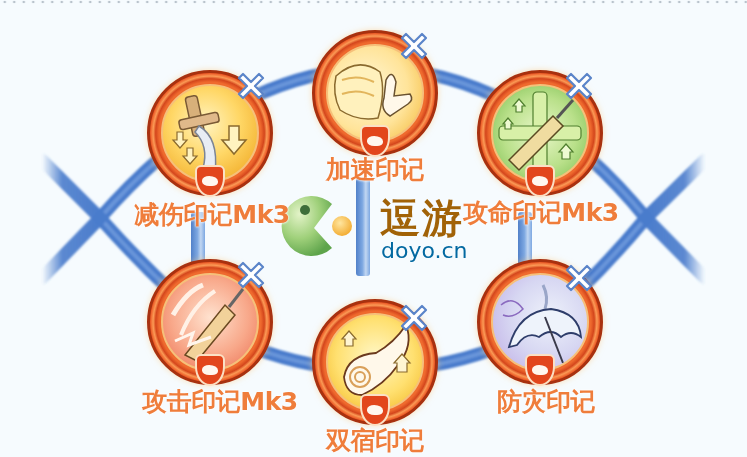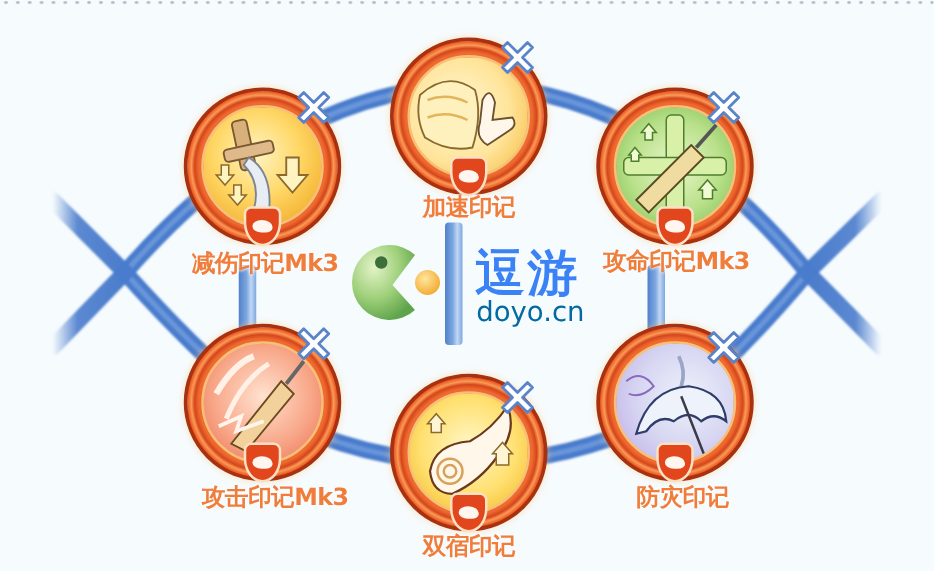--- a/index.html
+++ b/index.html
@@ -38,28 +38,28 @@
   }
   .medal .badge span {
     width:16px; height:10px; border-radius:50% 60% 40% 50%;
     background:#fff7ef; display:block; position:relative;
   }
   .close {
     position:absolute; width:32px; height:32px; cursor:pointer;
   }
   .label {
     position:absolute; transform:translateX(-50%); white-space:nowrap;
-    font-family:"DejaVu Sans", sans-serif; font-weight:bold; font-size:19px;
+    font-family:"DejaVu Sans", sans-serif; font-weight:bold; font-size:25px;
     color:#ef7d3b; letter-spacing:-0.5px;
     text-shadow: 0 0 2px #fff, 0 0 3px #fff;
   }
   .watermark-cn {
     position:absolute; left:380px; top:191px;
     font-family:"DejaVu Sans", sans-serif; font-weight:bold; font-size:40px;
-    color:#3b82f6; letter-spacing:2px;
+    color:#a16207; letter-spacing:2px;
   }
   .watermark-en {
     position:absolute; left:381px; top:238px;
     font-family:"DejaVu Sans", sans-serif; font-size:22px; color:#0369a1;
   }
 </style>
 </head>
 <body>
 
 <div class="top-dots"></div>

